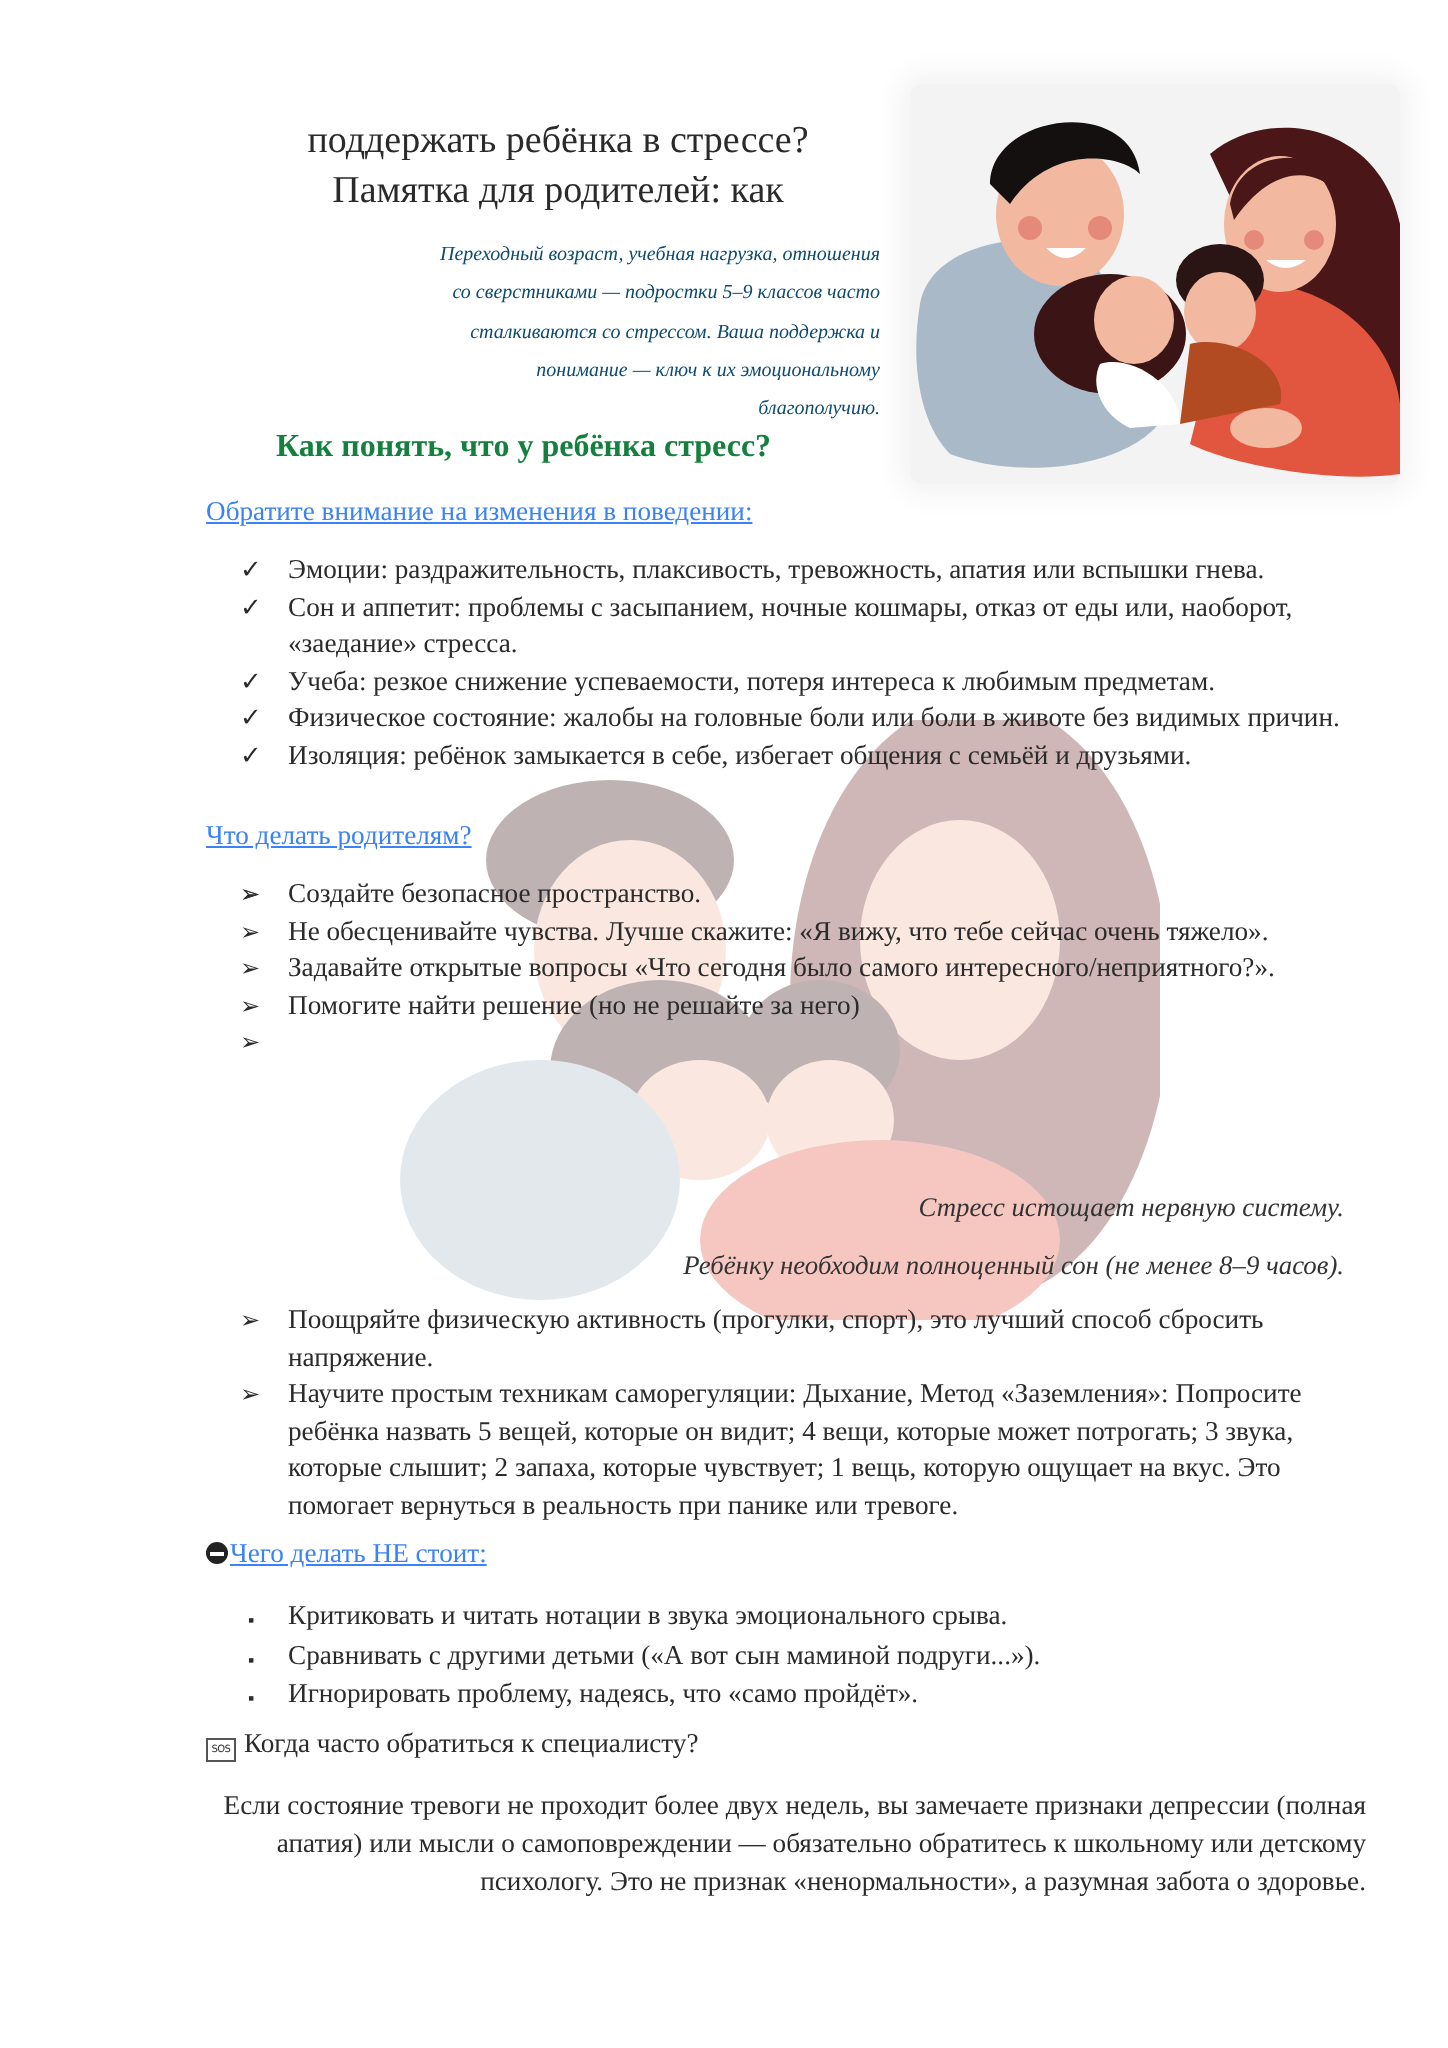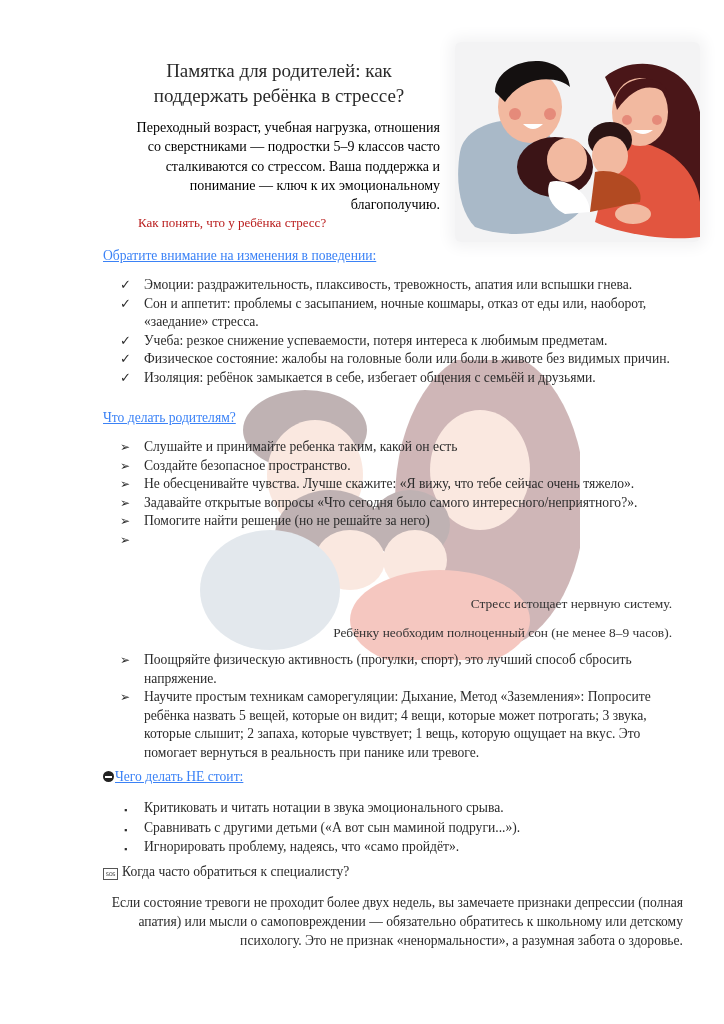--- a/index.html
+++ b/index.html
@@ -17,38 +17,38 @@
   
   .hero { position: absolute; left: 455px; top: 42px; width: 245px; height: 200px; }
   .hero-bg { position: absolute; inset: 0; background: #f3f3f4; border-radius: 6px; box-shadow: 0 0 14px 6px #f4f4f5; }
 
   .title {
     position: absolute; left: 120px; top: 58px; width: 318px;
     text-align: center; font-size: 19px; line-height: 25px; color: #2a2a2a;
   }
   .intro {
     position: absolute; left: 110px; top: 118px; width: 330px;
-    text-align: right; font-size: 14px; line-height: 19.3px; color: #000000;
+    text-align: right; font-style: italic; font-size: 10px; line-height: 19.3px; color: #0c4a6e;
   }
   .h2 {
-    position: absolute; left: 138px; top: 215px; font-weight: normal; font-size: 13px; color: #b91c1c;
+    position: absolute; left: 138px; top: 215px; font-weight: bold; font-size: 16px; color: #15803d;
   }
   .sect {
     position: absolute; left: 103px; font-size: 13.6px; text-decoration: underline; color: #3b82f6;
   }
   ul.list { position: absolute; left: 120px; margin: 0; padding: 0; list-style: none; width: 560px; font-size: 13.6px; line-height: 18.6px; color: #2b2b2b; }
   ul.list li { position: relative; padding-left: 24px; }
   ul.list li .mk { position: absolute; left: 0; top: 0; width: 20px; }
   .check .mk { font-size: 13px; }
   .arrow .mk { font-size: 12px; }
   .square .mk { font-size: 9px; top: 2px !important; left: 4px !important; }
   .square li { padding-left: 26px; margin-bottom: 1px; }
 
   .note {
-    position: absolute; right: 52px; font-size: 13.4px; color: #333; text-align: right;
+    position: absolute; right: 52px; font-style: italic; font-size: 13.4px; color: #333; text-align: right;
   }
   .para {
     position: absolute; left: 103px; top: 893px; width: 580px; font-size: 13.6px; line-height: 19.2px; color: #2b2b2b; text-align: right;
   }
   .icon-stop { display: inline-block; width: 11px; height: 11px; border-radius: 50%; background: #222; position: relative; vertical-align: -1px; margin-right: 1px; }
   .icon-stop::after { content: ""; position: absolute; left: 2px; right: 2px; top: 4.5px; height: 2px; background: #fff; }
   .icon-sos { display: inline-block; width: 13px; height: 10px; border: 1px solid #555; font-size: 5px; line-height: 10px; text-align: center; vertical-align: 0px; margin-right: 4px; font-family: "DejaVu Sans", sans-serif; color: #333; letter-spacing: -0.3px; }
   .plain-head { position: absolute; left: 103px; font-size: 13.6px; color: #2b2b2b; }
 </style>
 </head>
@@ -97,22 +97,22 @@
 
       <ellipse cx="155" cy="98" rx="22" ry="18" fill="#2a1414"></ellipse>
       <ellipse cx="155" cy="114" rx="18" ry="20" fill="#f2b9a0"></ellipse>
       <path d="M140 130 C160 125, 190 140, 185 160 L135 170 Z" fill="#b24a22"></path>
 
       <ellipse cx="178" cy="172" rx="18" ry="10" fill="#f2b9a0"></ellipse>
     </svg>
   </div>
 
   <div class="title">
+    <div>поддержать ребёнка в стрессе?</div>
     <div>Памятка для родителей: как</div>
-    <div>поддержать ребёнка в стрессе?</div>
   </div>
 
   <div class="intro">
     <div>Переходный возраст, учебная нагрузка, отношения</div>
     <div>со сверстниками — подростки 5–9 классов часто</div>
     <div>сталкиваются со стрессом. Ваша поддержка и</div>
     <div>понимание — ключ к их эмоциональному</div>
     <div>благополучию.</div>
   </div>
 
@@ -122,21 +122,21 @@
   <ul class="list check" style="top:276px">
     <li><span class="mk">✓</span><span>Эмоции: раздражительность, плаксивость, тревожность, апатия или вспышки гнева.</span></li>
     <li><span class="mk">✓</span><span>Сон и аппетит: проблемы с засыпанием, ночные кошмары, отказ от еды или, наоборот, «заедание» стресса.</span></li>
     <li><span class="mk">✓</span><span>Учеба: резкое снижение успеваемости, потеря интереса к любимым предметам.</span></li>
     <li><span class="mk">✓</span><span>Физическое состояние: жалобы на головные боли или боли в животе без видимых причин.</span></li>
     <li><span class="mk">✓</span><span>Изоляция: ребёнок замыкается в себе, избегает общения с семьёй и друзьями.</span></li>
   </ul>
 
   <div class="sect" style="top:410px">Что делать родителям?</div>
   <ul class="list arrow" style="top:438px">
-    <li><span class="mk">➢</span><span>Слушайте и принимайте ребенка таким, какой он есть</span></li>
+    <li><span class="mk">➢</span></li>
     <li><span class="mk">➢</span><span>Создайте безопасное пространство.</span></li>
     <li><span class="mk">➢</span><span>Не обесценивайте чувства. Лучше скажите: «Я вижу, что тебе сейчас очень тяжело».</span></li>
     <li><span class="mk">➢</span><span>Задавайте открытые вопросы «Что сегодня было самого интересного/неприятного?».</span></li>
     <li><span class="mk">➢</span><span>Помогите найти решение (но не решайте за него)</span></li>
     <li><span class="mk">➢</span></li>
   </ul>
 
   <div class="note" style="top:596px">Стресс истощает нервную систему.</div>
   <div class="note" style="top:625px">Ребёнку необходим полноценный сон (не менее 8–9 часов).</div>
 

